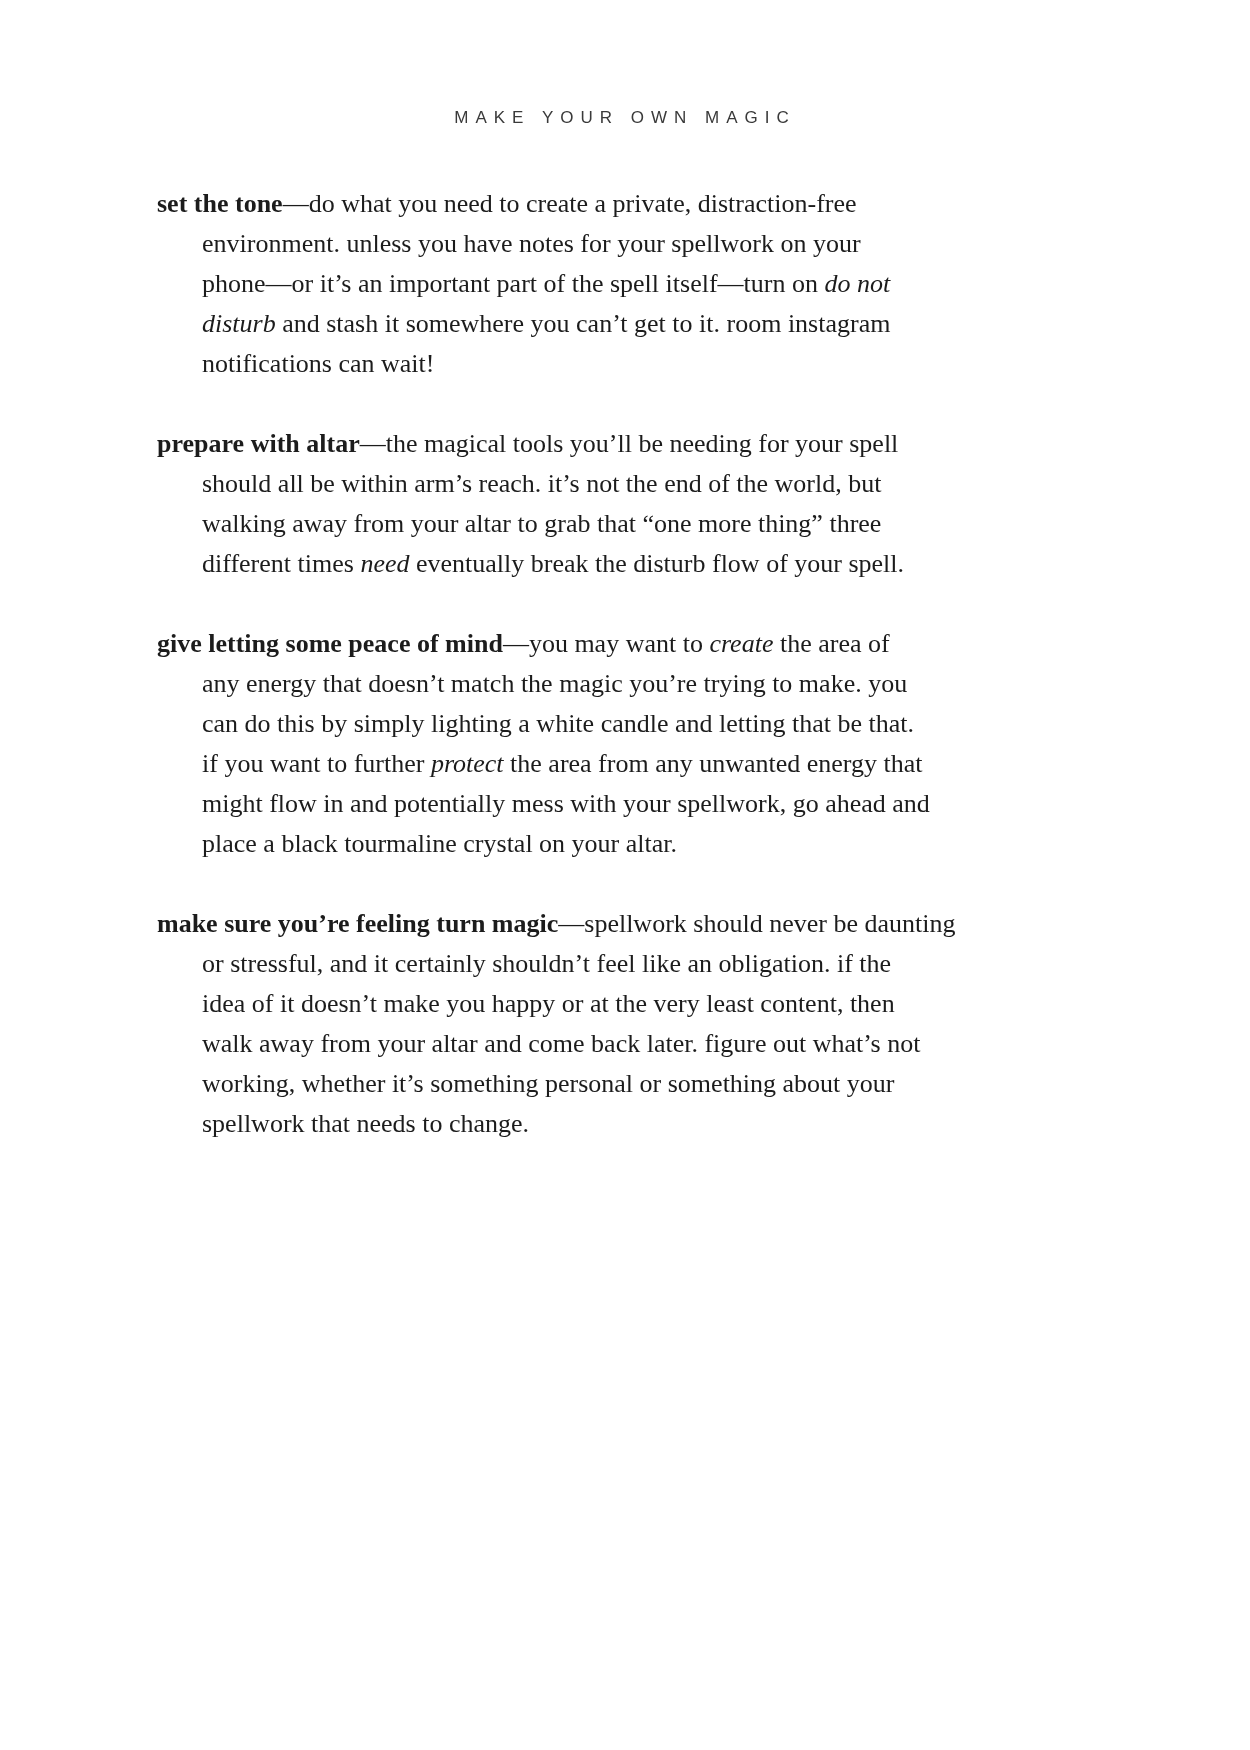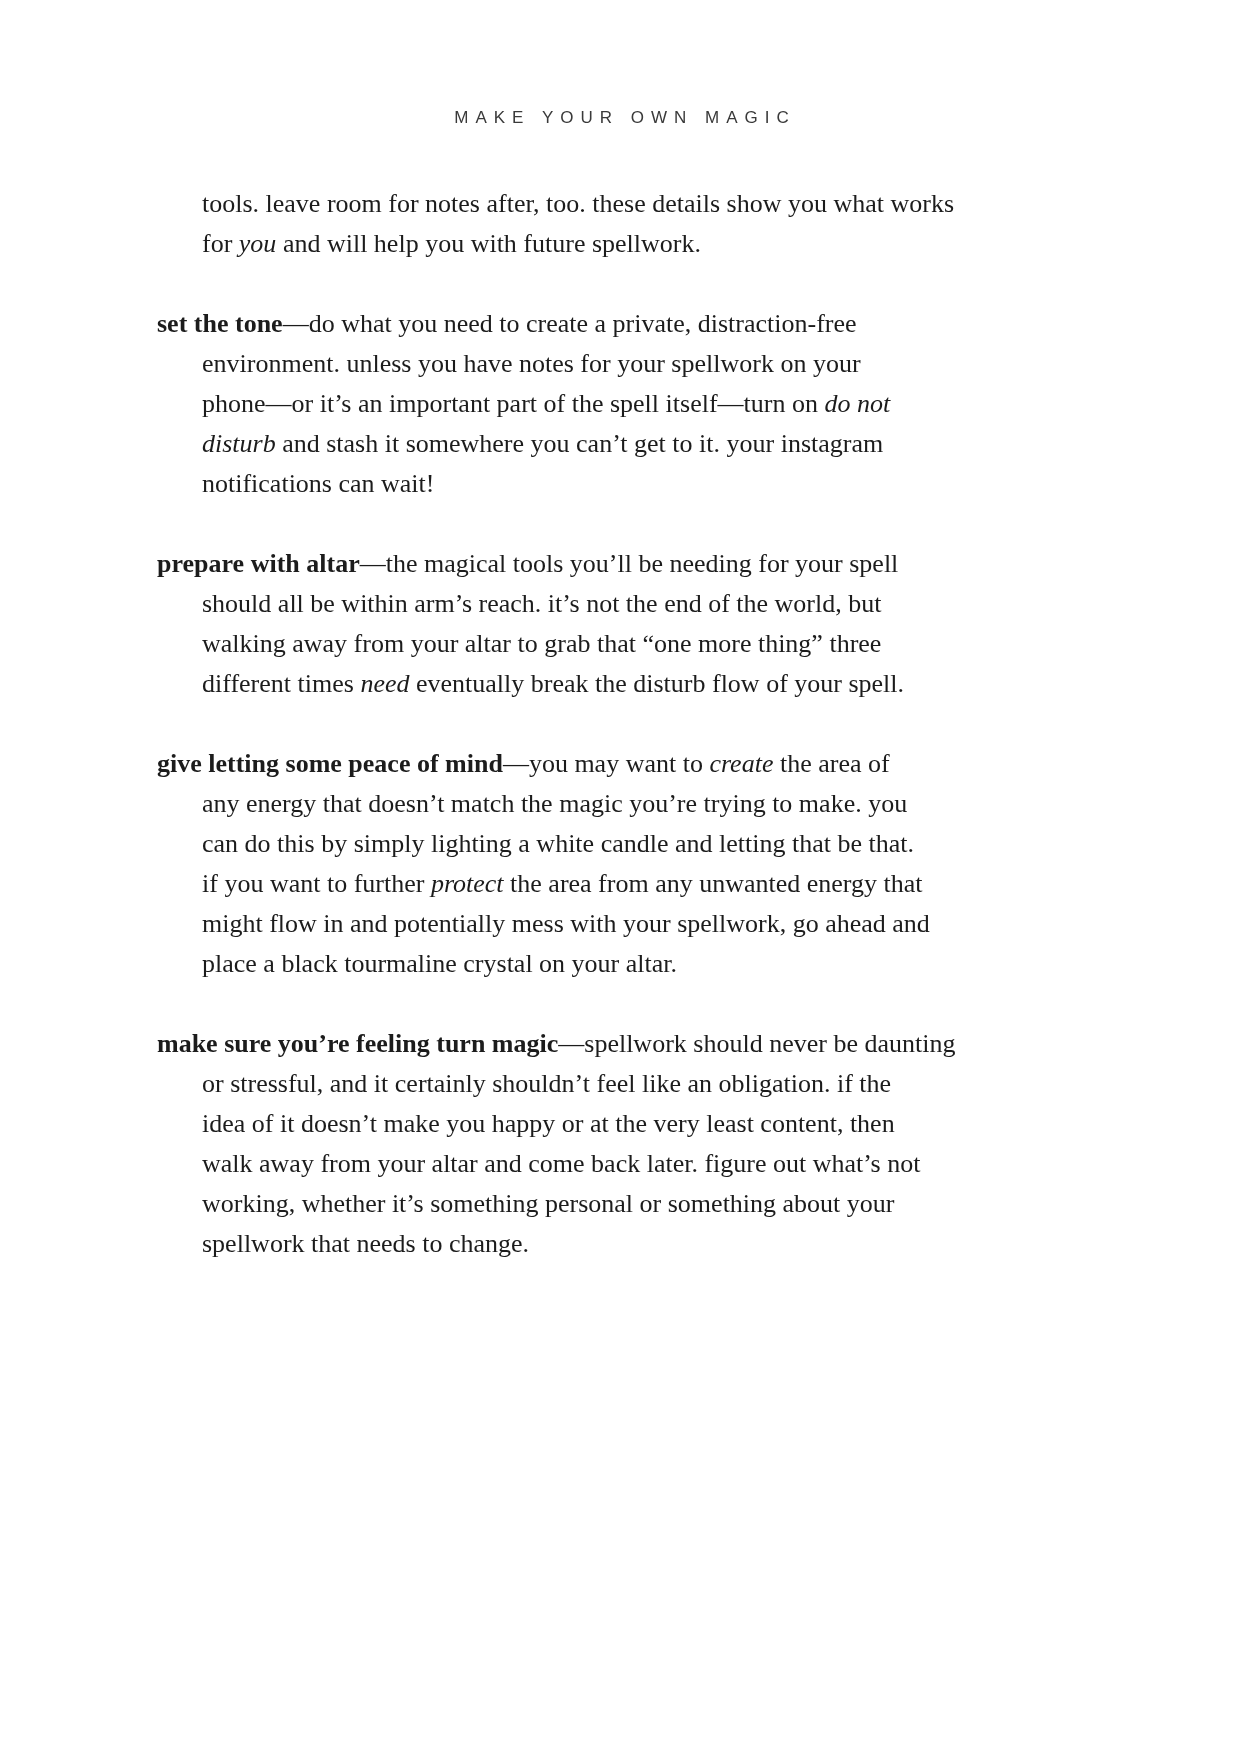--- a/index.html
+++ b/index.html
@@ -64,27 +64,25 @@
 </style>
 </head>
 <body>
 
 <div class="page">
 
   <div class="running-header">MAKE YOUR OWN MAGIC</div>
 
   <div class="content">
 
-    <p class="para-continued"><span>tools. leave room for notes after, too. these details show you what works
-for </span><i>you</i><span> and will help you with future spellwork.</span></p>
 
     <p class="entry"><b class="term">set the tone</b><span><span>—do what you need to create a private, distraction-free
 environment. unless you have notes for your spellwork on your
 phone—or it’s an important part of the spell itself—turn on </span><i>do not
-disturb</i><span> and stash it somewhere you can’t get to it. your instagram
+disturb</i><span> and stash it somewhere you can’t get to it. room instagram
 notifications can wait!</span></span></p>
 
     <p class="entry"><b class="term">prepare with altar</b><span><span>—the magical tools you’ll be needing for your spell
 should all be within arm’s reach. it’s not the end of the world, but
 walking away from your altar to grab that “one more thing” three
 different times </span><i>need</i><span> eventually break the disturb flow of your spell.</span></span></p>
 
     <p class="entry"><b class="term">give letting some peace of mind</b><span><span>—you may want to </span><i>create</i><span> the area of
 any energy that doesn’t match the magic you’re trying to make. you
 can do this by simply lighting a white candle and letting that be that.

